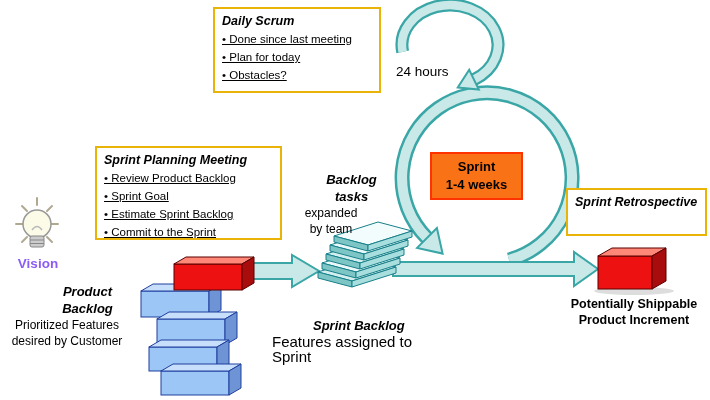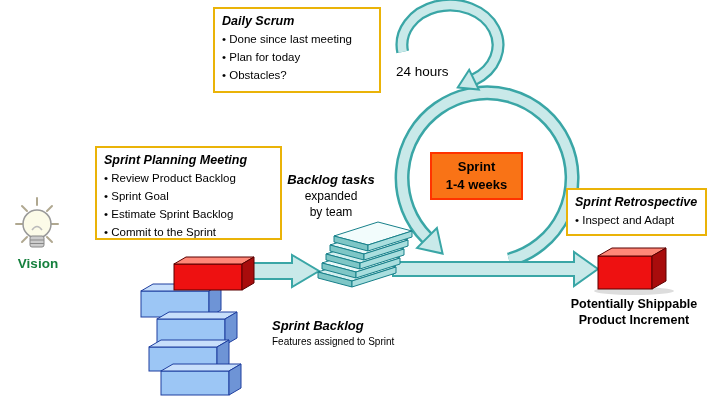--- a/index.html
+++ b/index.html
@@ -7,31 +7,31 @@
     position:relative;width:710px;height:400px;background:#fff;overflow:hidden;
     font-family:"Liberation Sans",sans-serif;color:#000;
   }
   .stage svg.bg{position:absolute;left:0;top:0;width:710px;height:400px;}
   .abs{position:absolute;}
   .redbox{
     position:absolute;background:#fff;border:2px solid #eab308;
     padding:4px 7px;box-sizing:border-box;
   }
   .box-title{font-weight:bold;font-style:italic;font-size:12.5px;line-height:17px;}
-  .box-item{font-size:11.5px;line-height:18px;}
+  .box-item{font-size:11.5px;line-height:18px;text-decoration:underline;}
   .sprint-box{
     position:absolute;background:#f97316;border:2px solid #ff3300;
     box-sizing:border-box;text-align:center;font-weight:bold;font-size:13px;
     line-height:18px;padding-top:4px;
   }
-  .lbl-bi{font-weight:bold;font-style:italic;font-size:13px;line-height:17px;}
+  .lbl-bi{font-weight:bold;font-style:italic;font-size:13px;line-height:17px;margin-left:41px;}
   .lbl-plain{font-size:12px;line-height:16px;}
-  .lbl-small{font-size:10px;line-height:15px;}
+  .lbl-small{font-size:15px;line-height:15px;}
   .center{text-align:center;}
-  .vision{font-weight:bold;font-size:13.5px;color:#15803d;}
+  .vision{font-weight:bold;font-size:13.5px;color:#8b5cf6;}
   .shippable{font-weight:bold;font-size:12.5px;line-height:16px;text-align:center;}
   .hours{font-size:13.5px;}
 </style>
 </head>
 <body>
 
 <div class="stage">
 
   <svg class="bg" viewBox="0 0 710 400">
 
@@ -158,31 +158,35 @@
   </div>
 
   <div class="sprint-box" style="left:430px;top:152px;width:93px;height:48px;">
     <div>Sprint</div>
     <div>1-4 weeks</div>
   </div>
 
 
   <div class="redbox" style="left:566px;top:188px;width:141px;height:48px;">
     <div class="box-title">Sprint Retrospective</div>
-    <div class="box-item">• Inspect and Adapt</div>
   </div>
 
   <div class="abs center" style="left:283px;top:171px;width:96px;">
     <div class="lbl-bi">Backlog tasks</div>
     <div class="lbl-plain">expanded</div>
     <div class="lbl-plain">by team</div>
   </div>
 
   <div class="abs vision center" style="left:12px;top:256px;width:52px;">Vision</div>
 
+  <div class="abs center" style="left:2px;top:283px;width:130px;">
+    <div class="lbl-bi">Product Backlog</div>
+    <div class="lbl-plain">Prioritized Features</div>
+    <div class="lbl-plain">desired by Customer</div>
+  </div>
 
   <div class="abs" style="left:272px;top:317px;width:175px;">
     <div class="lbl-bi">Sprint Backlog</div>
     <div class="lbl-small">Features assigned to Sprint</div>
   </div>
 
   <div class="abs shippable" style="left:559px;top:296px;width:150px;">
     <div>Potentially Shippable</div>
     <div>Product Increment</div>
   </div>

